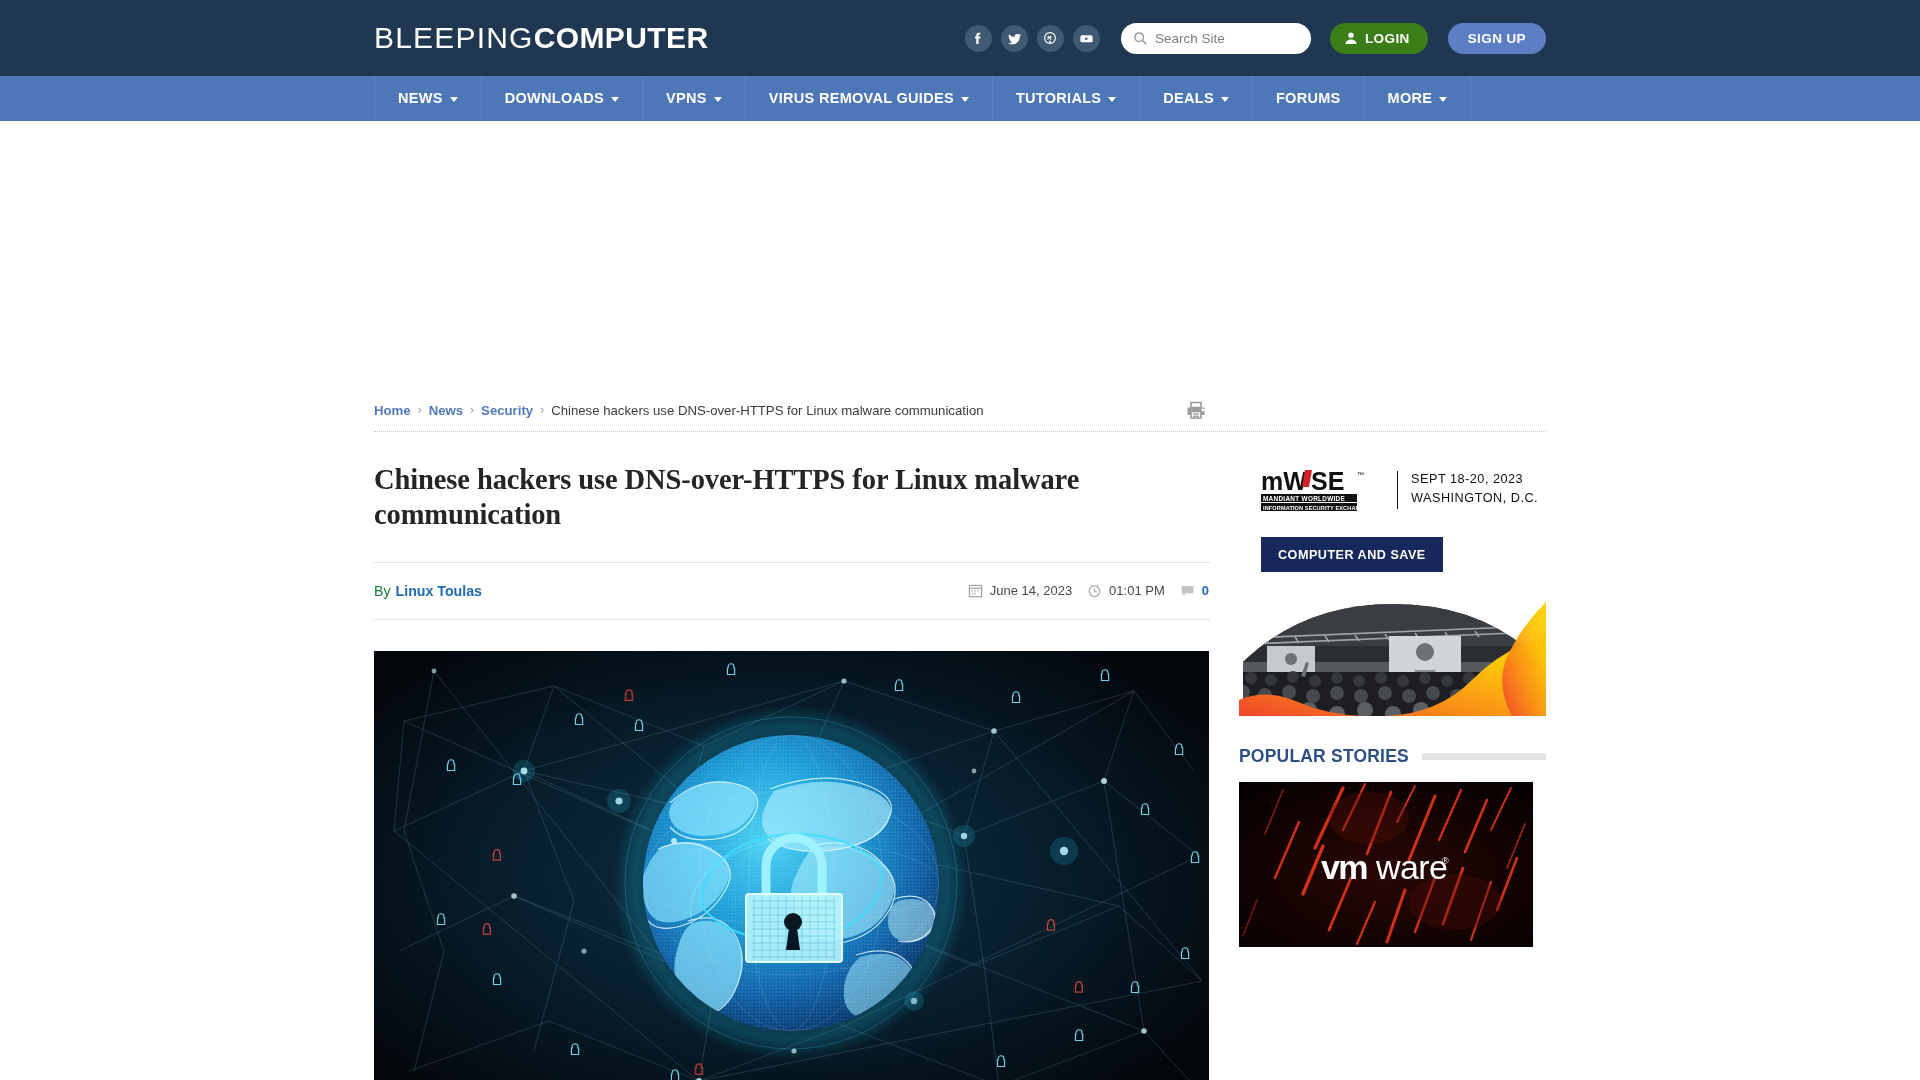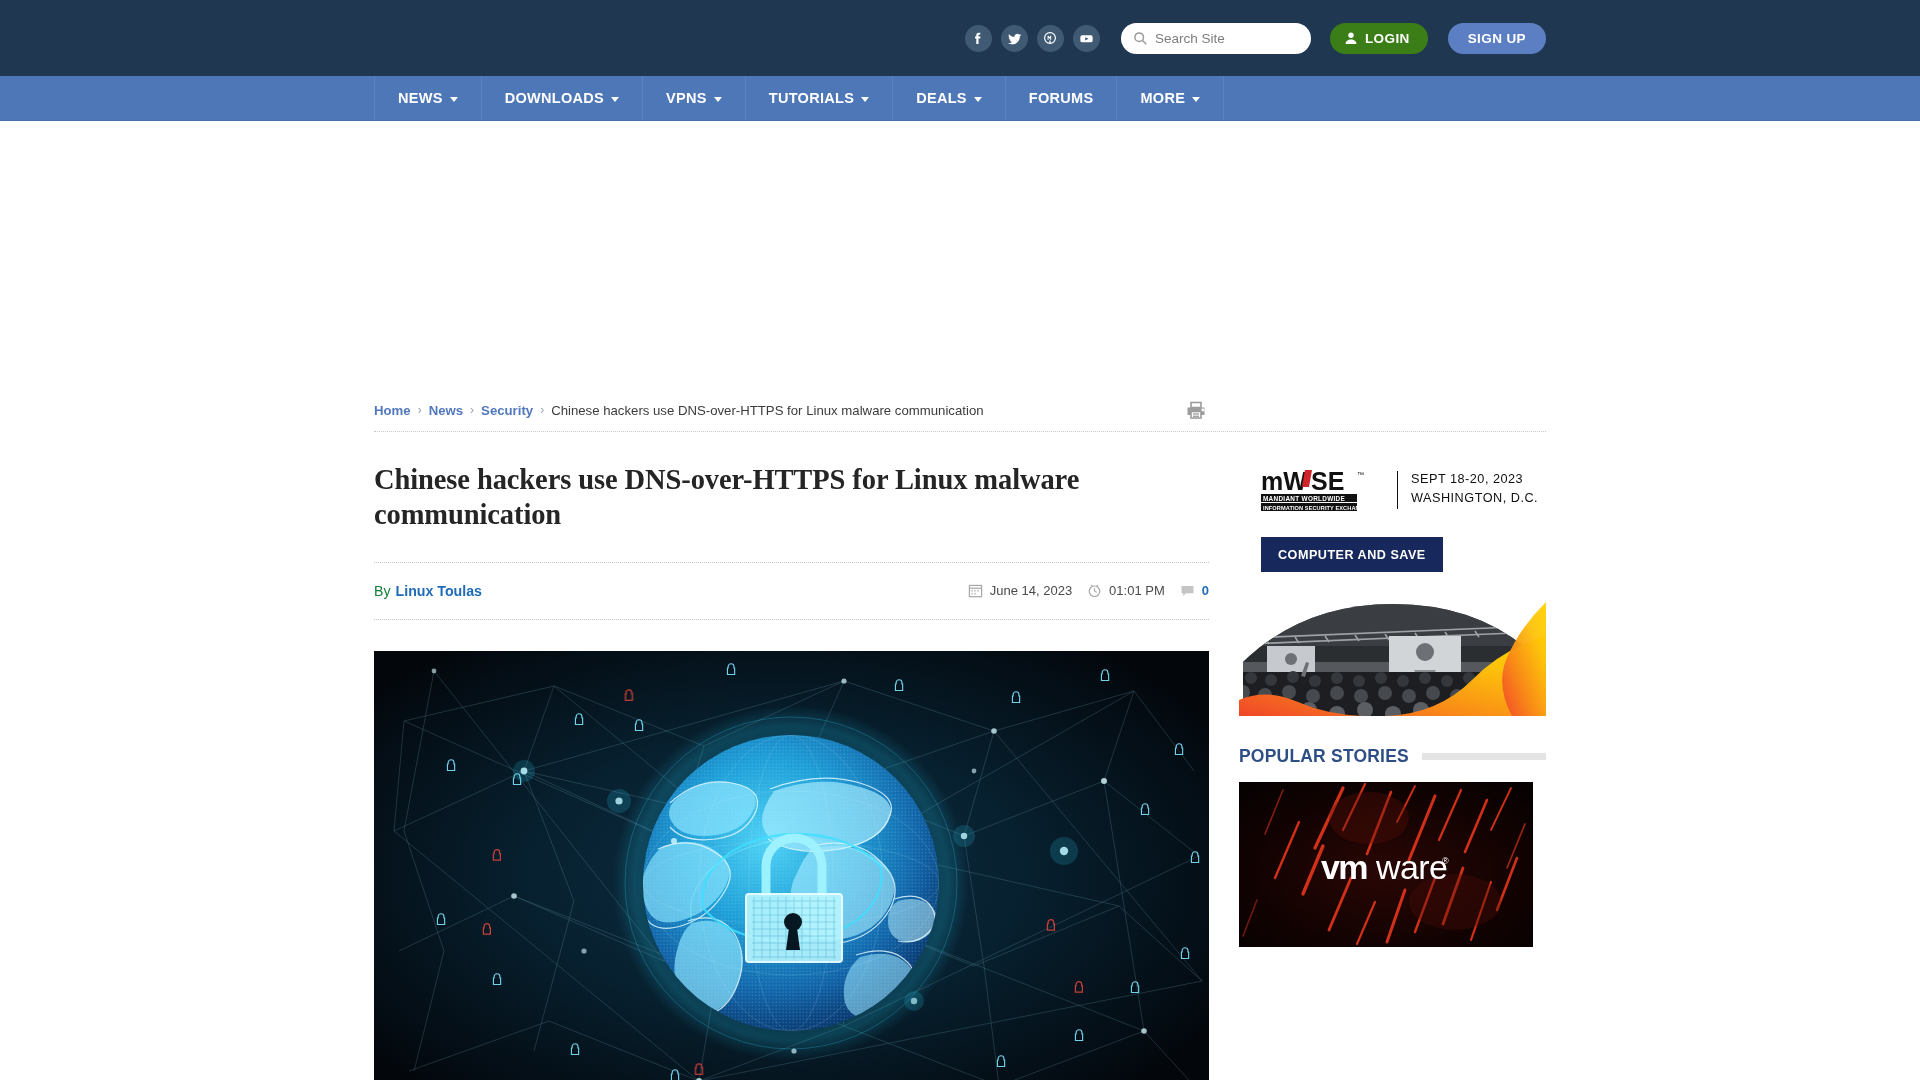--- a/index.html
+++ b/index.html
@@ -342,20 +342,23 @@
     overflow: hidden;
     background: #0a0304;
     cursor: pointer;
   }
 </style>
 </head>
 <body>
 
 <div class="header">
   <div class="header-inner">
+    <div class="logo">
+      <span class="light">BLEEPING</span><span class="bold">COMPUTER</span>
+    </div>
 
     <div class="header-right">
       <div class="soc">
         <svg width="16" height="16" viewBox="0 0 16 16">
             <path fill="#fff" d="M10.3 8.4h-1.8V14H6.3V8.4H5V6.6h1.3V5.3c0-1.5.6-2.5 2.4-2.5h1.6v1.8H9.4c-.6 0-.9.2-.9.8v1.2h1.9l-.1 1.8z"></path>
           </svg>
       </div>
       <div class="soc">
         <svg width="17" height="17" viewBox="0 0 18 18">
             <path fill="#fff" d="M16 5.1c-.5.3-1 .5-1.6.6.5-.3.9-.8 1.1-1.4-.5.3-1.1.5-1.7.7a2.8 2.8 0 0 0-4.8 2.5C6.6 7.4 4.5 6.2 3.2 4.5c-.9 1.6-.2 3.3 1 4-.4 0-.8-.1-1.2-.3 0 1.2.9 2.3 2.1 2.6-.4.1-.8.2-1.2.1a2.8 2.8 0 0 0 2.6 1.9A5.6 5.6 0 0 1 2 14c1.3.9 2.9 1.3 4.5 1.2 5.3 0 8.3-4.4 8.1-8.4.6-.4 1.1-1 1.4-1.7z"></path>
@@ -403,20 +406,24 @@
       <div class="nav-item">
         <span>NEWS</span>
         <span class="caret"></span>
       </div>
       <div class="nav-item">
         <span>DOWNLOADS</span>
         <span class="caret"></span>
       </div>
       <div class="nav-item">
         <span>VPNS</span>
+        <span class="caret"></span>
+      </div>
+      <div class="nav-item">
+        <span>VIRUS REMOVAL GUIDES</span>
         <span class="caret"></span>
       </div>
       <div class="nav-item">
         <span>TUTORIALS</span>
         <span class="caret"></span>
       </div>
       <div class="nav-item">
         <span>DEALS</span>
         <span class="caret"></span>
       </div>

